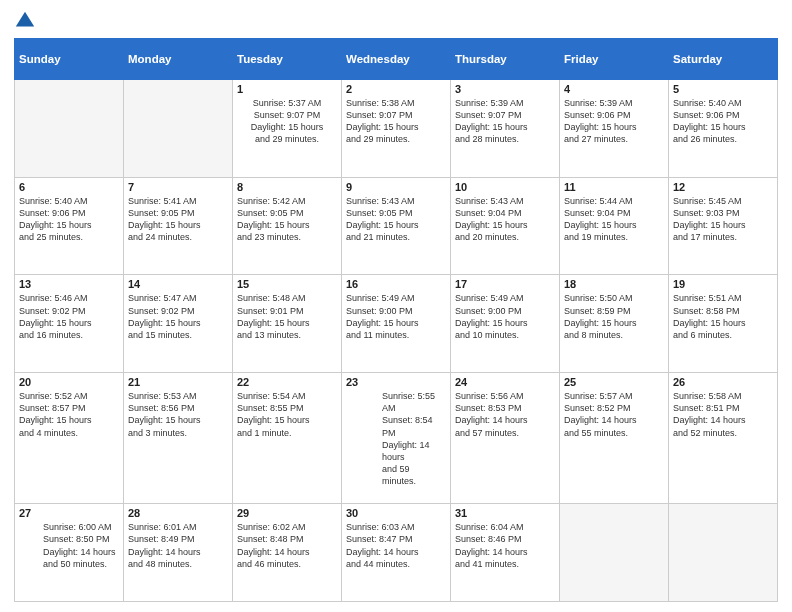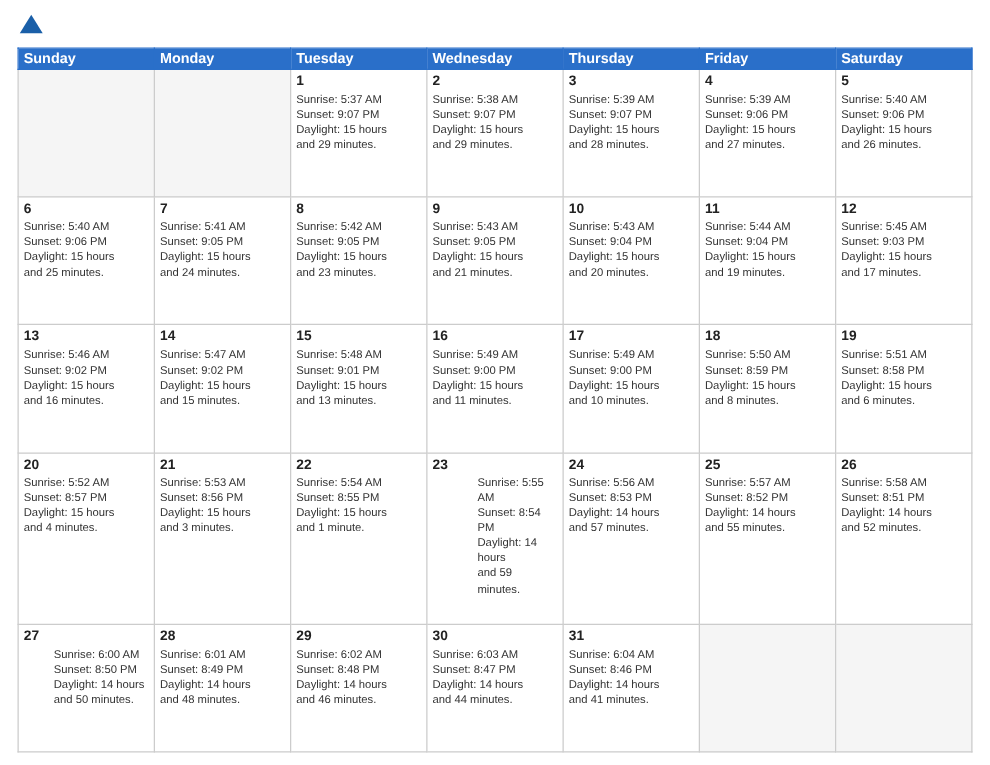--- a/index.html
+++ b/index.html
@@ -65,21 +65,21 @@
       border: 1px solid #ccc;
       border-collapse: collapse;
       width: 100%;
       table-layout: fixed;
     }
     .calendar th {
       background: #2a6fc9;
       color: #fff;
       font-size: 11.5px;
       font-weight: bold;
-      padding: 2px 4px;
+      padding: 14px 4px;
       text-align: left;
       border: 1px solid #2a6fc9;
     }
     .calendar td {
       border: 1px solid #ccc;
       vertical-align: top;
       padding: 3px 4px;
       font-size: 9.5px;
       color: #333;
       background: #fff;
@@ -134,21 +134,21 @@
           <th>Friday</th>
           <th>Saturday</th>
         </tr>
     </thead>
     <tbody id="calendar-body">
     <tr class="week-row">
           <td class="empty"></td>
           <td class="empty"></td>
           <td>
             <div class="day-num">1</div>
-            <div class="cell-text" style="white-space: pre-line;">Sunrise: 5:37 AM
+            <div class="cell-text" style="white-space: pre-line; text-align: center;">Sunrise: 5:37 AM
 Sunset: 9:07 PM
 Daylight: 15 hours
 and 29 minutes.</div>
           </td>
           <td>
             <div class="day-num">2</div>
             <div class="cell-text" style="white-space: pre-line;">Sunrise: 5:38 AM
 Sunset: 9:07 PM
 Daylight: 15 hours
 and 29 minutes.</div>

